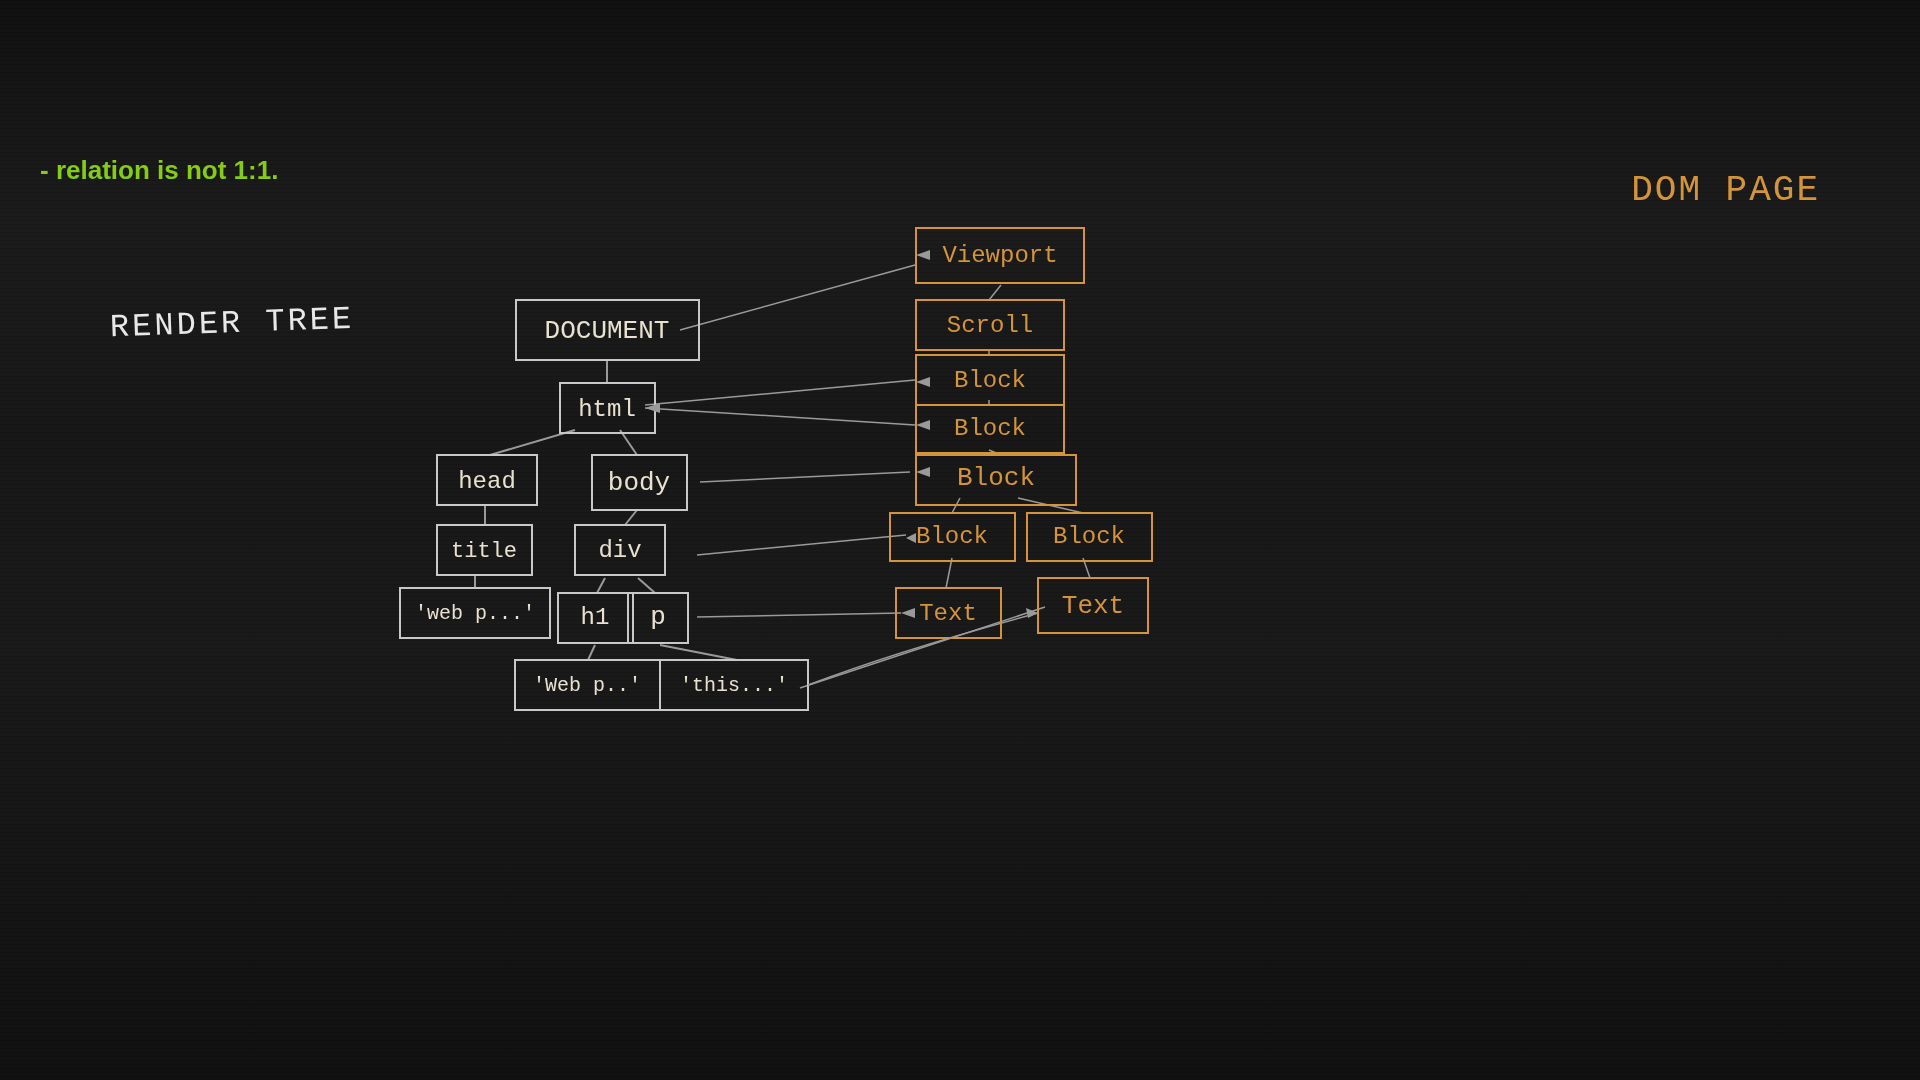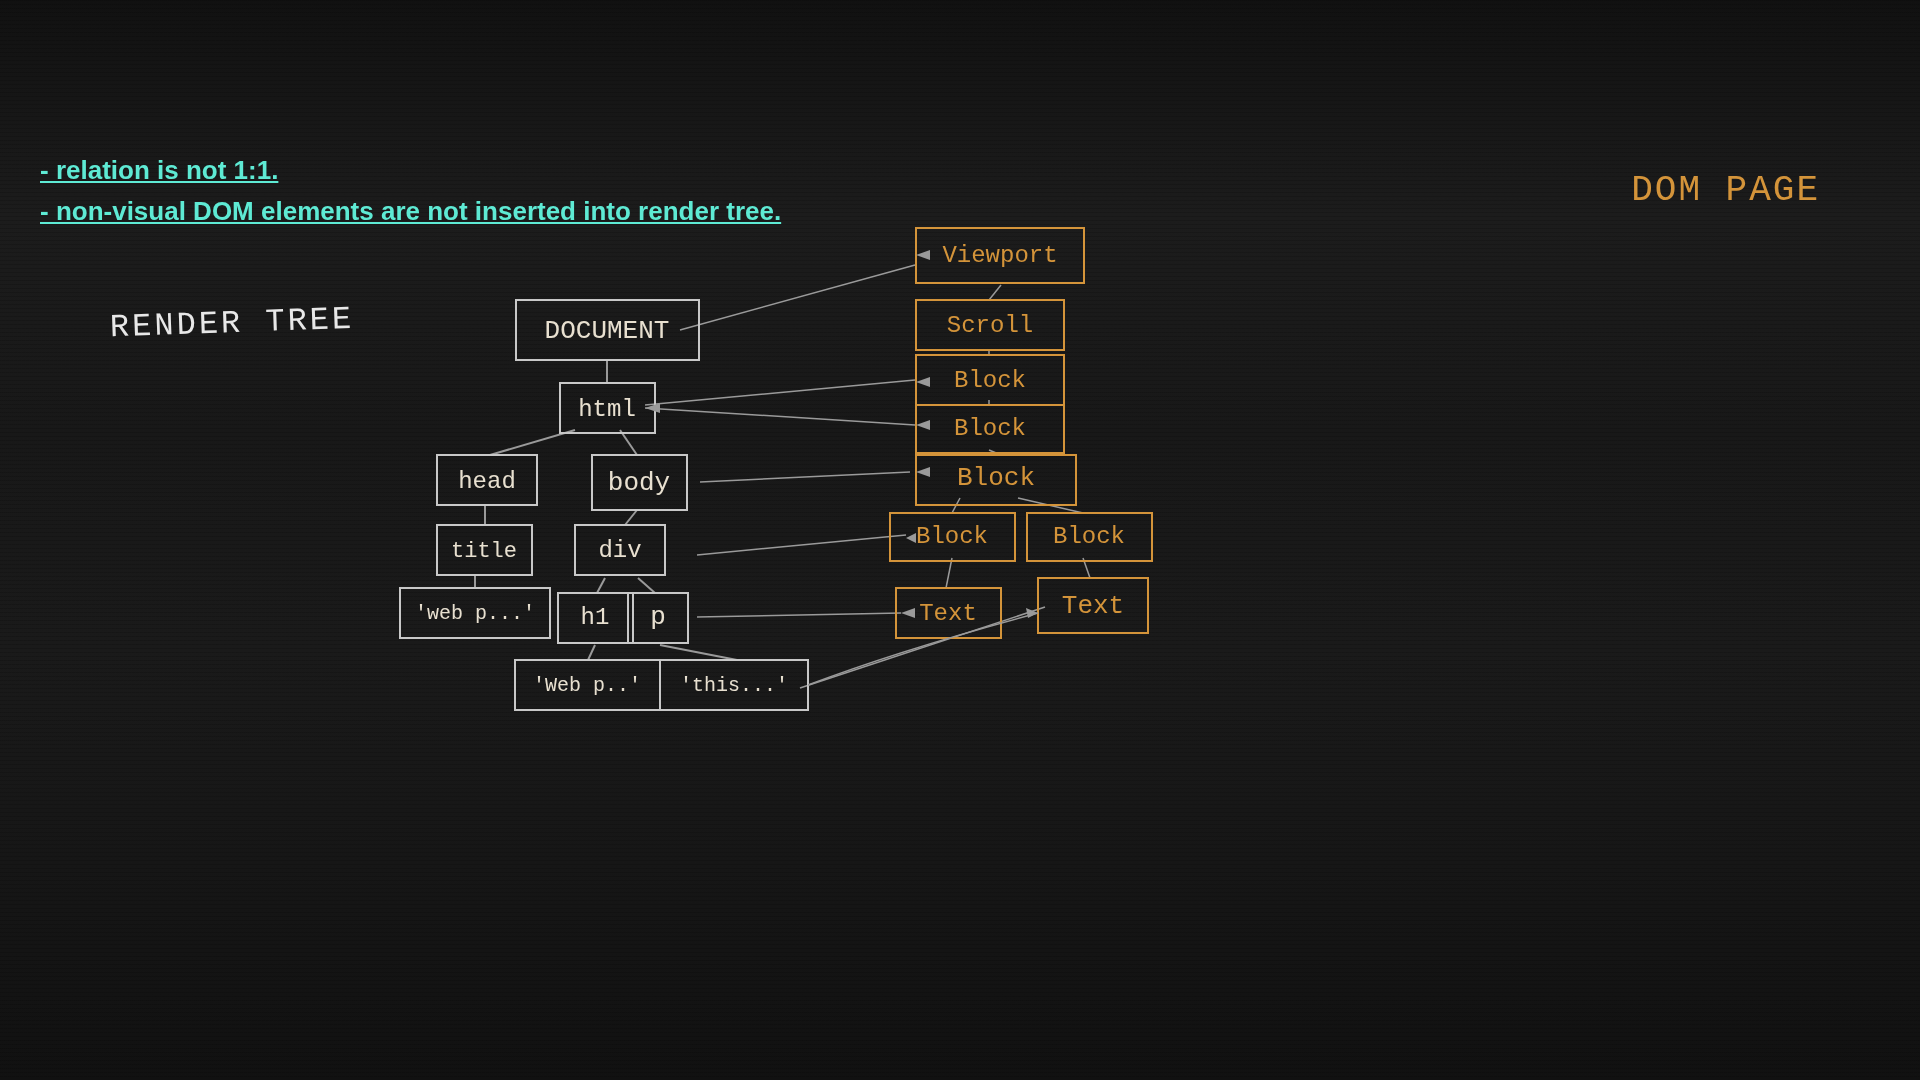--- a/index.html
+++ b/index.html
@@ -56,24 +56,23 @@
     
     .bullets {
       position: absolute;
       top: 155px;
       left: 40px;
     }
 
     .bullet {
       font-size: 26px;
       font-weight: bold;
-      color: #5eead4;
+      color: #84cc16;
       margin-bottom: 10px;
       font-family: Arial, sans-serif;
-      text-decoration: underline;
     }
 
     
     .dom-page-label {
       position: absolute;
       top: 170px;
       right: 100px;
       font-family: 'Courier New', monospace;
       font-size: 36px;
       color: #d4943a;
@@ -105,21 +104,20 @@
 </head>
 <body>
 
 <div class="bg"></div>
 
 <div class="content">
 
 
   <div class="bullets">
     <div class="bullet">- relation is not 1:1.</div>
-    <div class="bullet">- non-visual DOM elements are not inserted into render tree.</div>
   </div>
 
   <div class="dom-page-label">DOM PAGE</div>
 
   <div class="render-tree-label">RENDER TREE</div>
 
   <svg class="diagram-svg" viewBox="0 0 1920 1080">
 
     <line x1="607" y1="360" x2="607" y2="383" stroke="#9a9a9a" stroke-width="2"></line>
 

